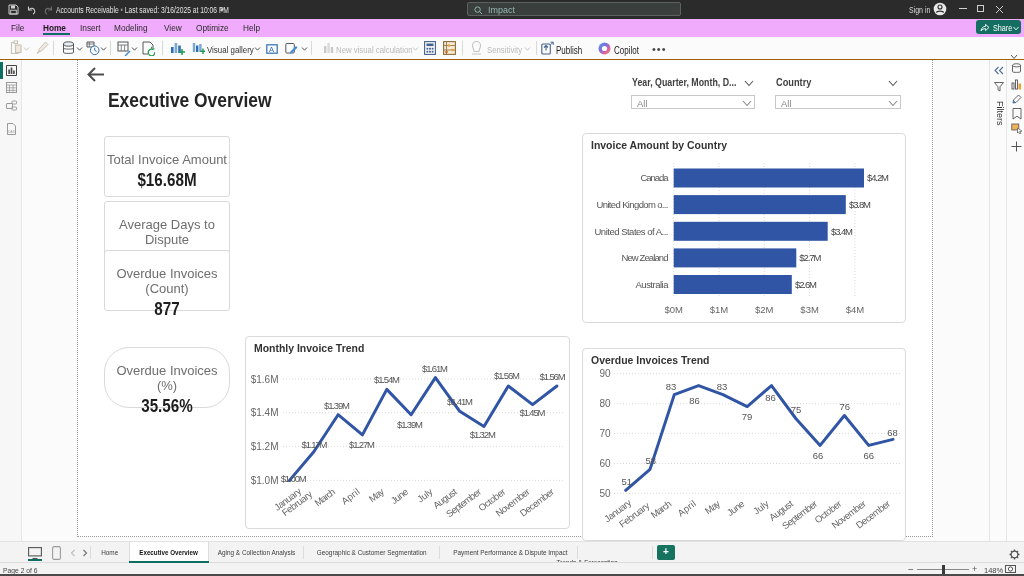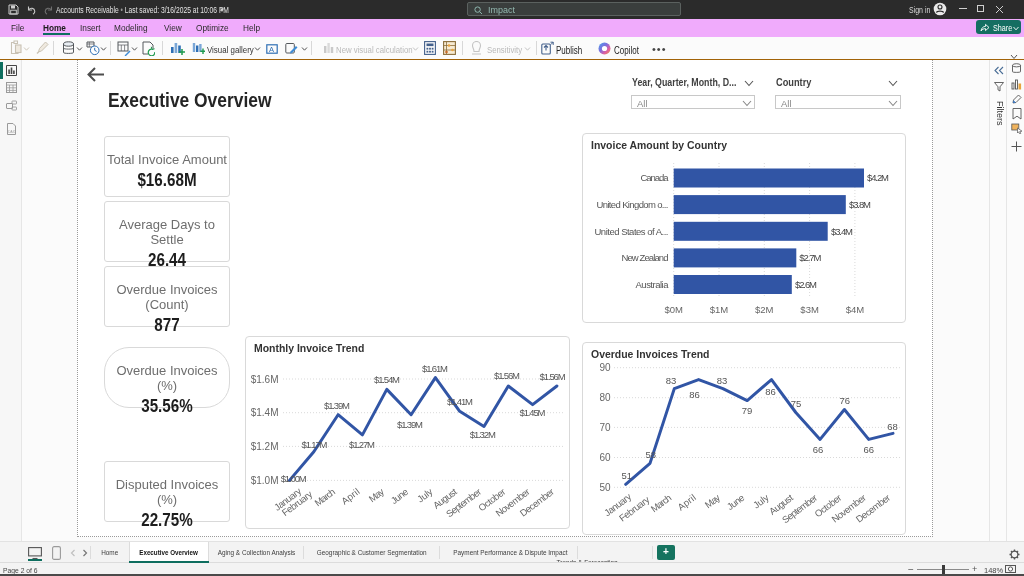--- a/index.html
+++ b/index.html
@@ -283,34 +283,30 @@
     <svg class="abs" style="left:112px;top:4px" width="10" height="7" viewBox="0 0 10 7">
         <path d="M1 1 L5 5.5 L9 1" fill="none" stroke="#888" stroke-width="1.1"></path>
       </svg>
   </div>
 
   <div class="card" style="top:76px;">
       <div class="lbl">Total Invoice Amount</div>
       <div class="val">$16.68M</div>
     </div>
   <div class="card" style="top:141px;">
-      <div class="lbl">Average Days to Settle</div>
+      <div class="lbl">Average Days to Dispute</div>
       <div class="val">26.44</div>
     </div>
-  <div class="card" style="top:206px;text-align:center;">
+  <div class="card" style="top:190px;text-align:center;">
       <div class="lbl">Overdue Invoices (Count)</div>
       <div class="val">877</div>
     </div>
   <div class="card" style="top:287px;border-radius:25px;">
       <div class="lbl">Overdue Invoices (%)</div>
       <div class="val">35.56%</div>
-    </div>
-  <div class="card" style="top:401px;">
-      <div class="lbl">Disputed Invoices (%)</div>
-      <div class="val">22.75%</div>
     </div>
 
 
   <div class="panel" style="left:504px;top:73px;width:324px;height:190px;">
     <div class="ptitle">Invoice Amount by Country</div>
     <svg class="abs" style="left:0;top:0" width="322" height="188" viewBox="0 0 322 188">
       <g stroke="#d9d9d9" stroke-width="1" stroke-dasharray="1,2">
         <path d="M90.7 29 V163"></path>
           <path d="M136 29 V163"></path>
           <path d="M181.3 29 V163"></path>
@@ -388,21 +384,21 @@
         <text transform="translate(187.4,156.0) rotate(-37)" textLength="16.5">July</text>
         <text transform="translate(211.7,156.0) rotate(-37)" textLength="27">August</text>
         <text transform="translate(236.0,156.0) rotate(-37)" textLength="41">September</text>
         <text transform="translate(260.3,156.0) rotate(-37)" textLength="31">October</text>
         <text transform="translate(284.6,156.0) rotate(-37)" textLength="40">November</text>
         <text transform="translate(308.9,156.0) rotate(-37)" textLength="40">December</text>
       </g>
     </svg>
   </div>
 
-  <div class="panel" style="left:504px;top:282px;width:324px;height:193px;">
+  <div class="panel" style="left:504px;top:288px;width:324px;height:193px;">
     <div class="ptitle">Overdue Invoices Trend</div>
     <svg class="abs" style="left:0;top:0" width="322" height="191" viewBox="0 0 322 191">
       <g stroke="#d9d9d9" stroke-width="1" stroke-dasharray="1,2">
         <path d="M31 24.7 H318"></path>
           <path d="M31 54.7 H318"></path>
           <path d="M31 84.4 H318"></path>
           <path d="M31 114.5 H318"></path>
           <path d="M31 144.3 H318"></path>
       </g>
       <g font-size="10" fill="#666" text-anchor="end" font-family="Liberation Sans">

